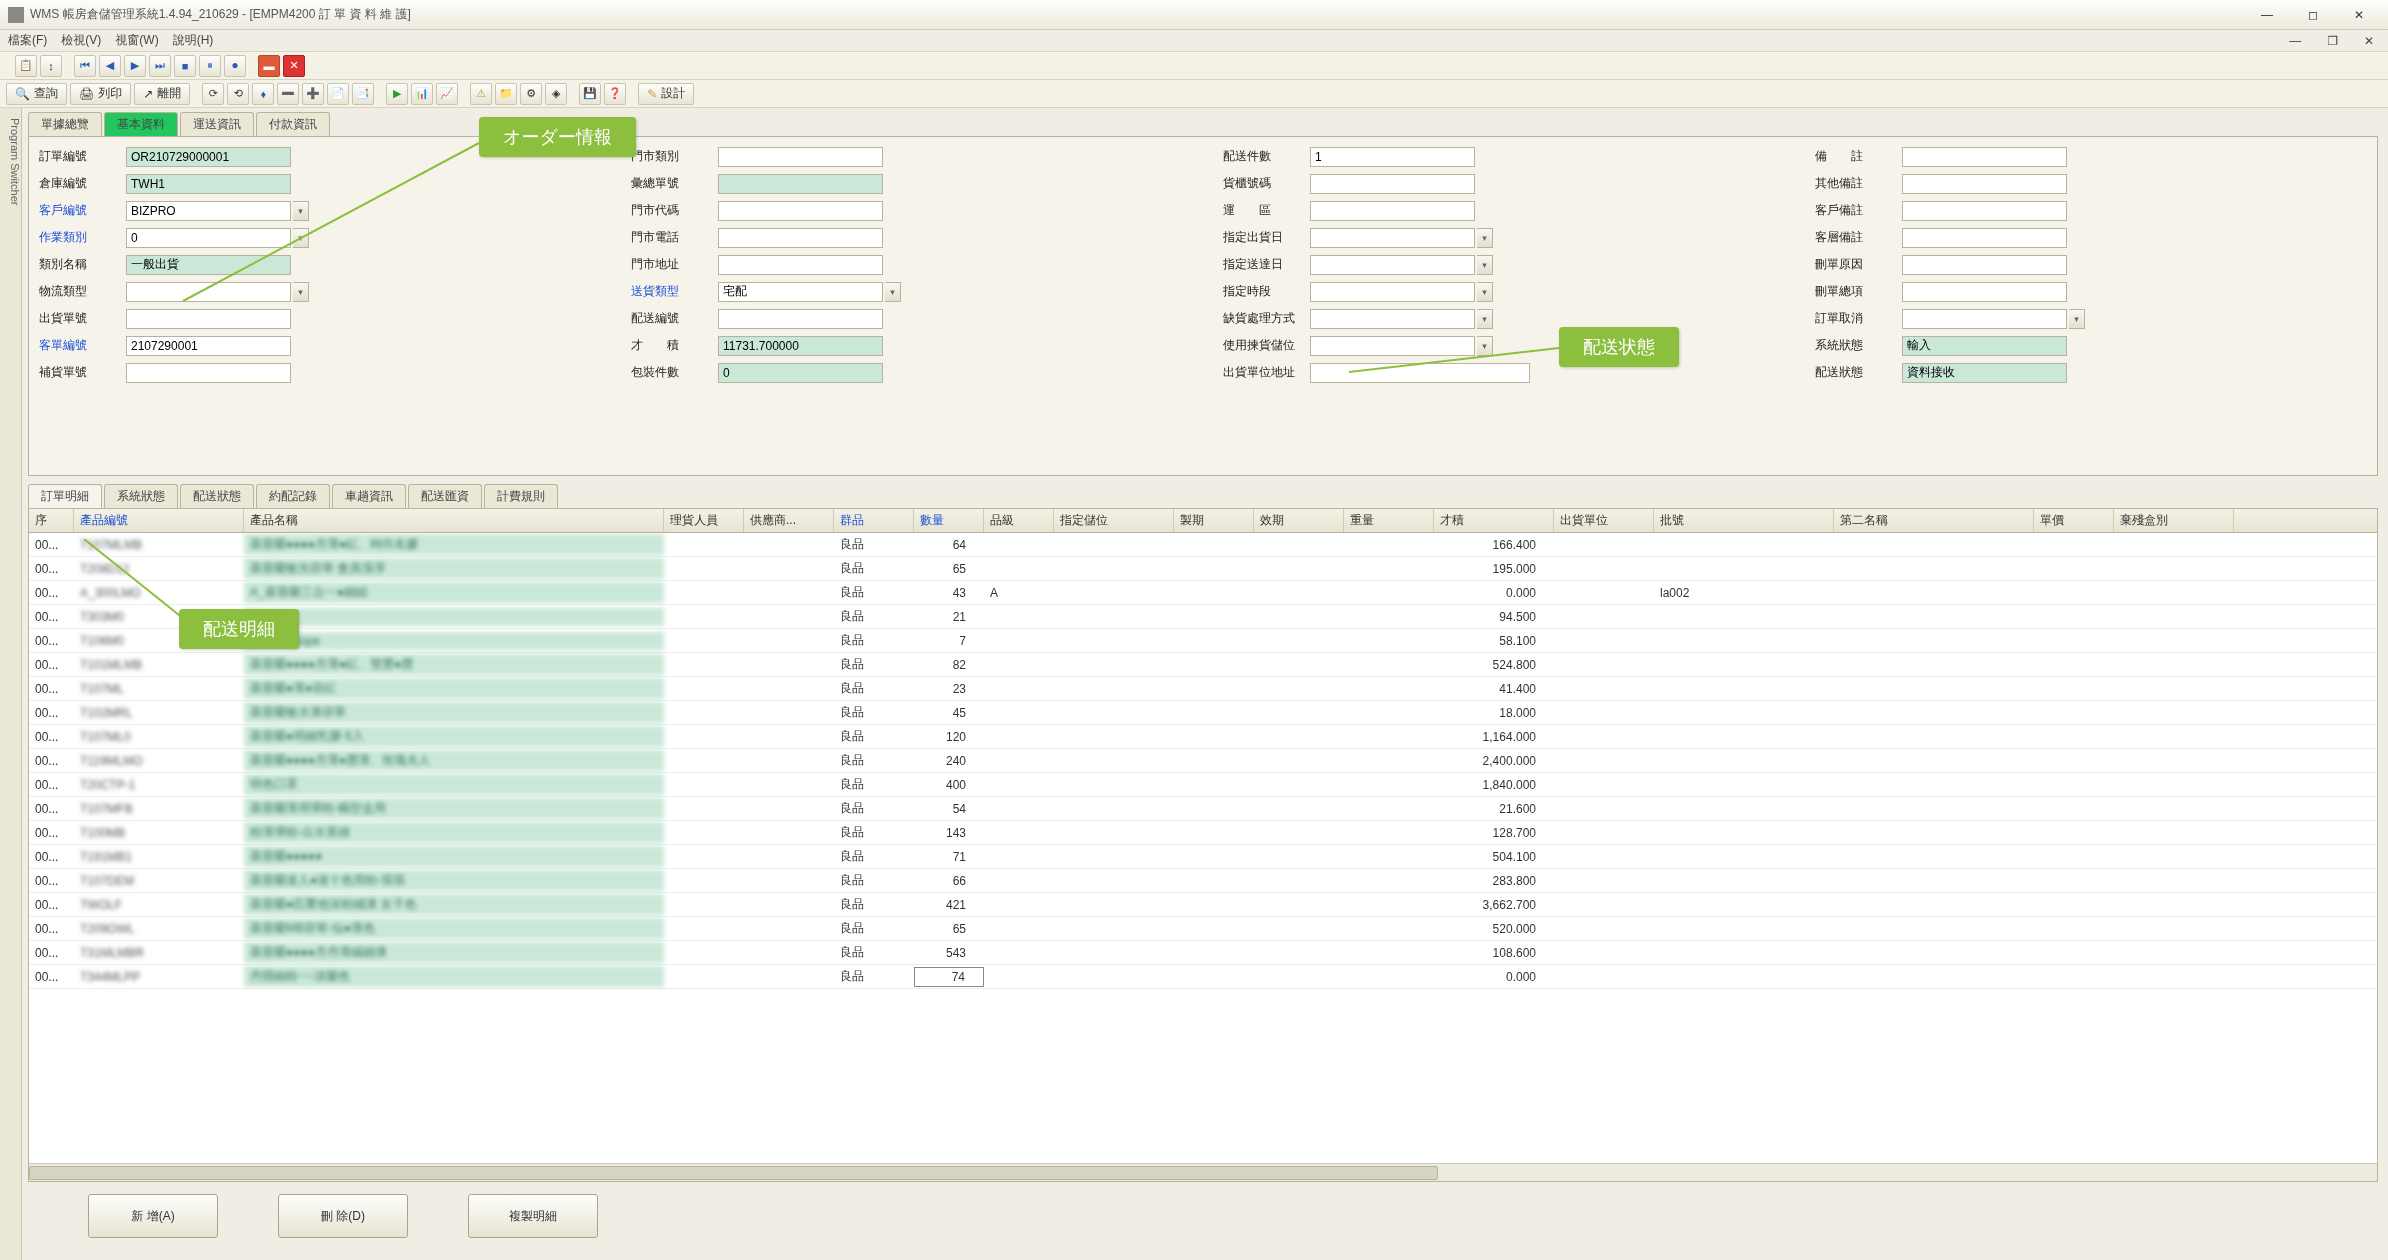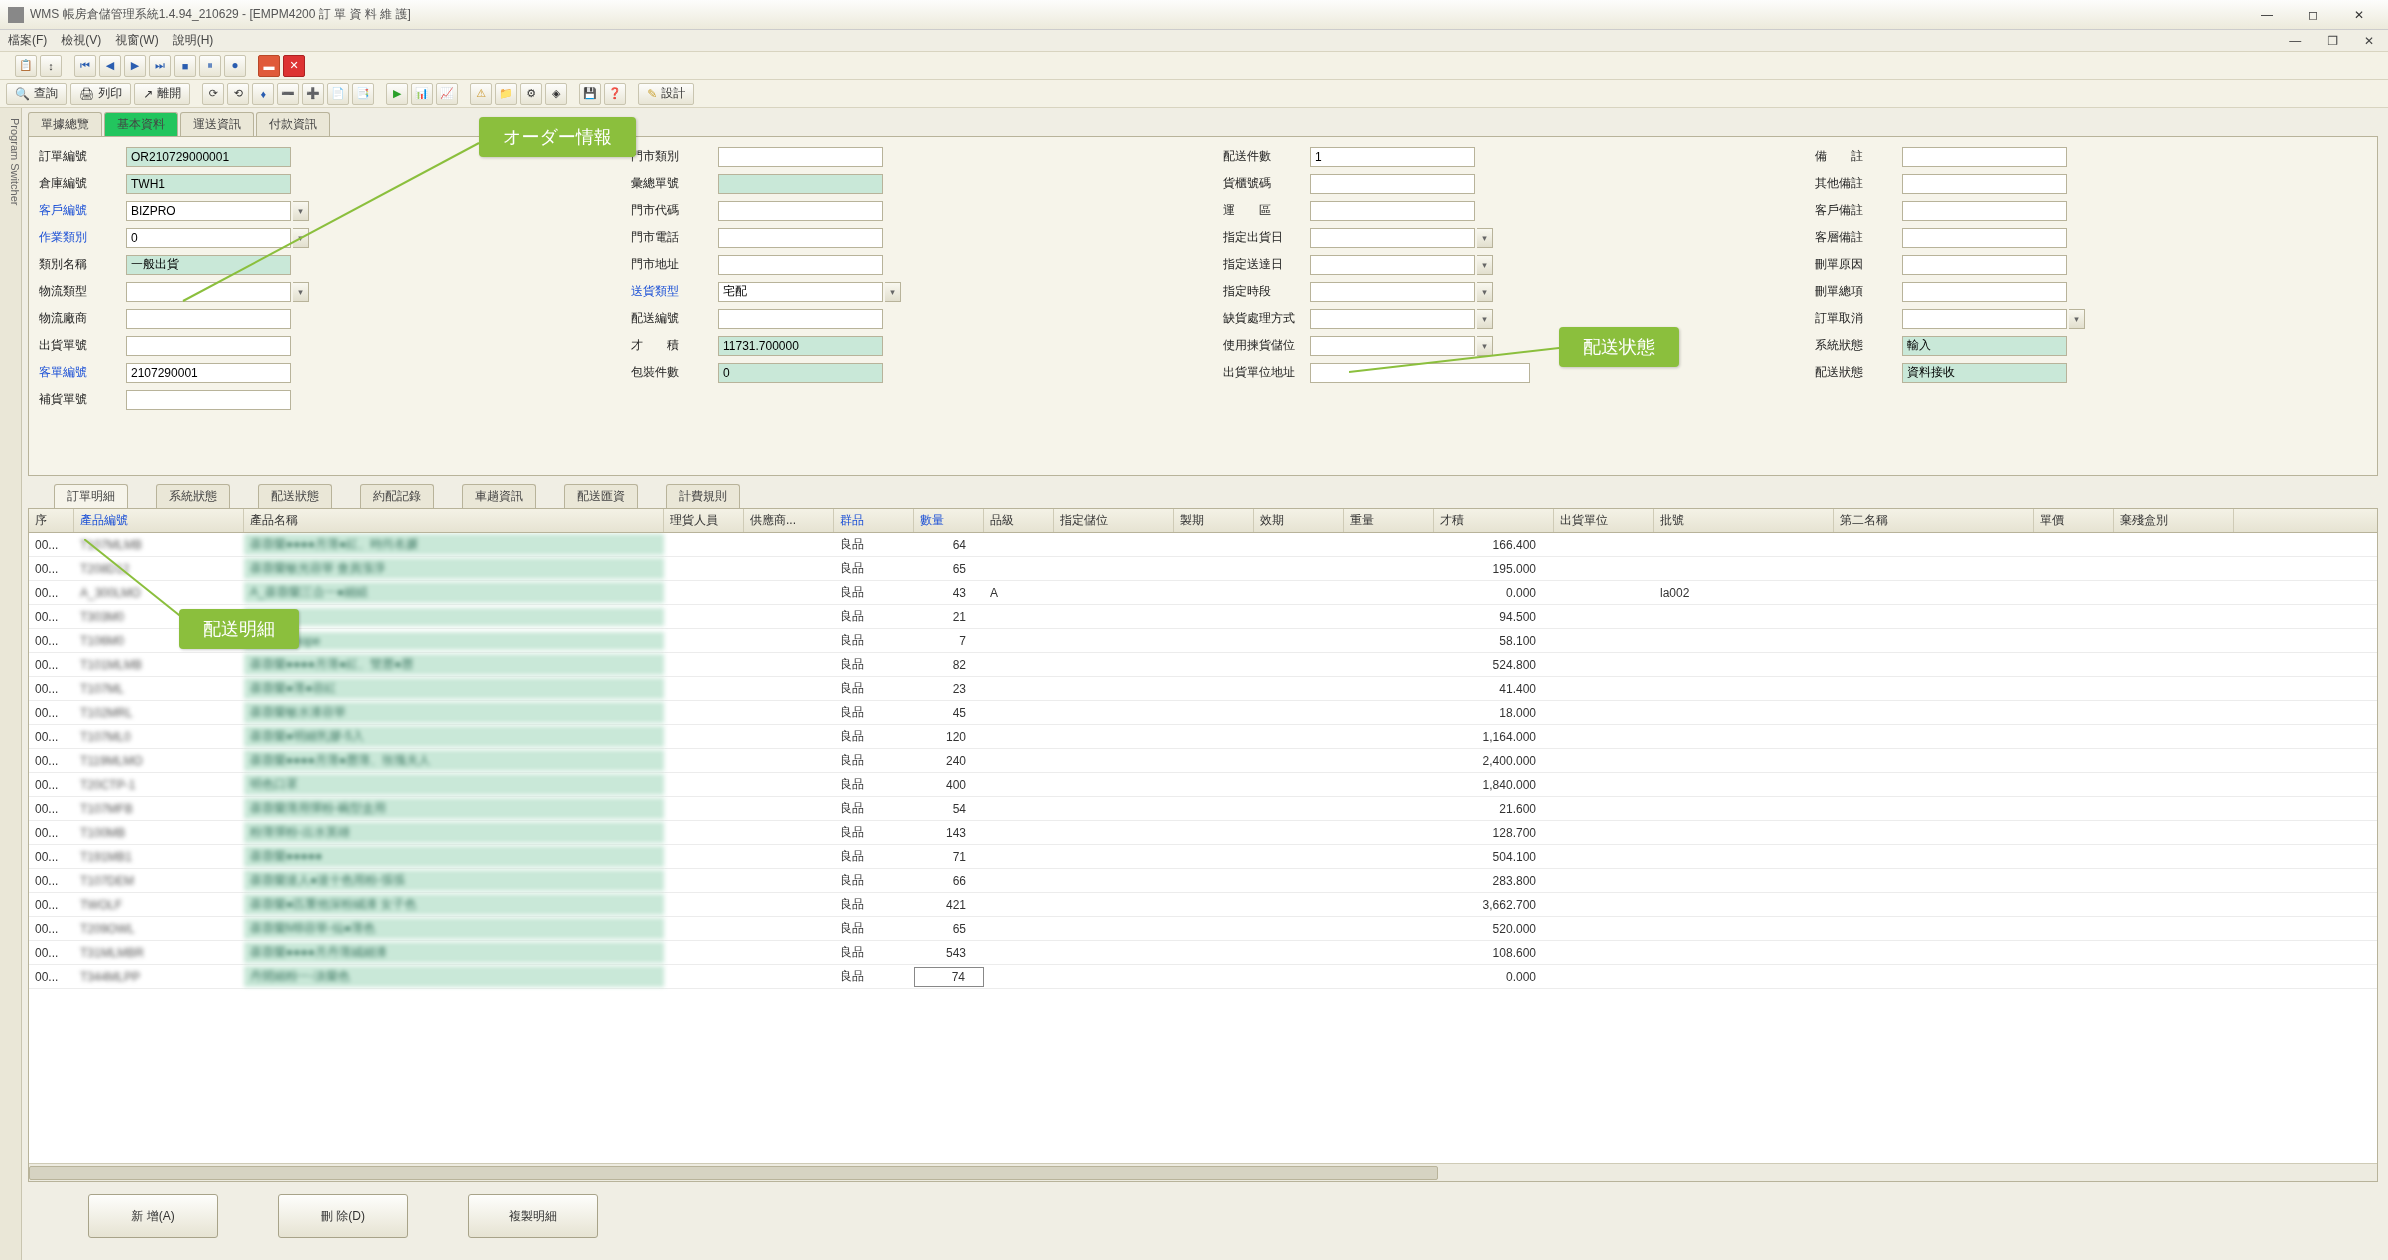--- a/index.html
+++ b/index.html
@@ -25,21 +25,21 @@
 .form-area { border:1px solid #b8b39a; background:#f6f4ea; padding:6px 10px 10px 10px; min-height: 340px; position:relative;}
 .form-row-grid { display:grid; grid-template-columns: repeat(4, 1fr); column-gap:40px;}
 .field { display:flex; align-items:center; height:27px; gap:2px;}
 .field label { width: 85px; color:#222; text-align:left;}
 .field label.link { color:#1a4fd6;}
 .field input { flex:0 0 160px; height:20px; border:1px solid #b8b39a; background:#fff; padding:0 4px; font-size:12px;}
 .field input.ro { background:#c9e8d8;}
 .field .combo-btn { width:16px; height:20px; border:1px solid #b8b39a; border-left:none; background:linear-gradient(#f9f8f0,#e2dfce); display:flex; align-items:center; justify-content:center; font-size:9px; color:#666;}
 .field .small { flex:0 0 70px;}
 .detail-tabs { display:flex; gap:2px; margin-top:8px; height:24px; align-items:flex-end;}
-.dt-tab { padding:3px 12px; background:#eae7d7; border:1px solid #b8b39a; border-bottom:none; border-radius:3px 3px 0 0; color:#444;margin-left:26px;}
+.dt-tab { padding:3px 12px; background:#eae7d7; border:1px solid #b8b39a; border-bottom:none; border-radius:3px 3px 0 0; color:#444;}
 .dt-tab.active { background:#f6f4ea;}
 .grid-wrap { flex:1; border:1px solid #b8b39a; background:#fff; display:flex; flex-direction:column; min-height:300px; overflow:hidden;}
 .grid-header { display:flex; background:linear-gradient(#f4f2e6,#e6e3d2); border-bottom:1px solid #b8b39a; height:24px;}
 .gh { border-right:1px solid #cfcbb6; padding:3px 6px; font-size:12px; color:#333; overflow:hidden; white-space:nowrap;}
 .gh.link { color:#1a4fd6;}
 .grid-rows { flex:1; overflow:auto; background:#fff;}
 .gr { display:flex; height:24px; align-items:center; border-bottom:1px solid #ececec;}
 .gc { padding:2px 6px; overflow:hidden; white-space:nowrap; font-size:12px;}
 .gc.blur { filter: blur(2px); color:#3a7560; background:#c9e8d8;}
 .gc.blur2 { filter: blur(2px); color:#555;}
@@ -172,24 +172,20 @@
               <div class="field">
                 <label>類別名稱</label>
                 <input class="ro" readonly="" value="一般出貨" style="">
               </div>
               <div class="field">
                 <label>物流類型</label>
                 <input style="">
                 <div class="combo-btn">▾</div>
               </div>
               <div class="field">
-                <label>物流廠商</label>
-                <input style="">
-              </div>
-              <div class="field">
                 <label>出貨單號</label>
                 <input style="">
               </div>
               <div class="field">
                 <label class="link">客單編號</label>
                 <input value="2107290001" style="">
               </div>
               <div class="field">
                 <label>補貨單號</label>
                 <input style="">

